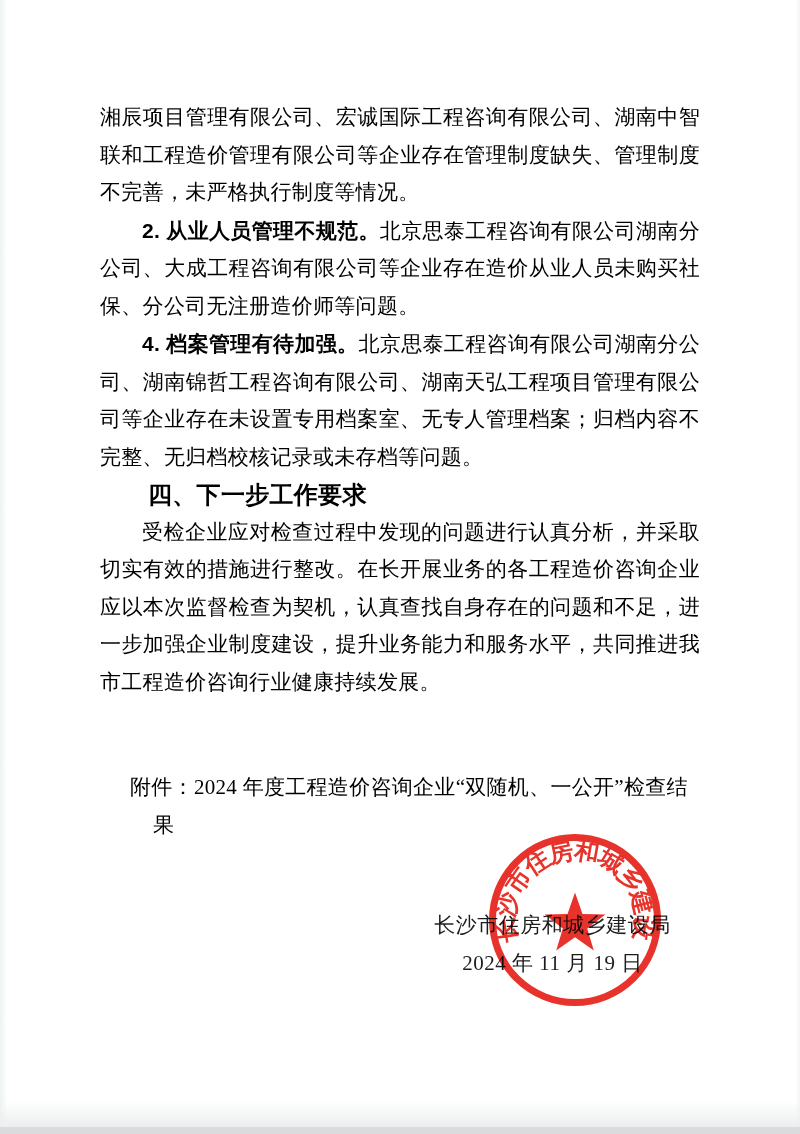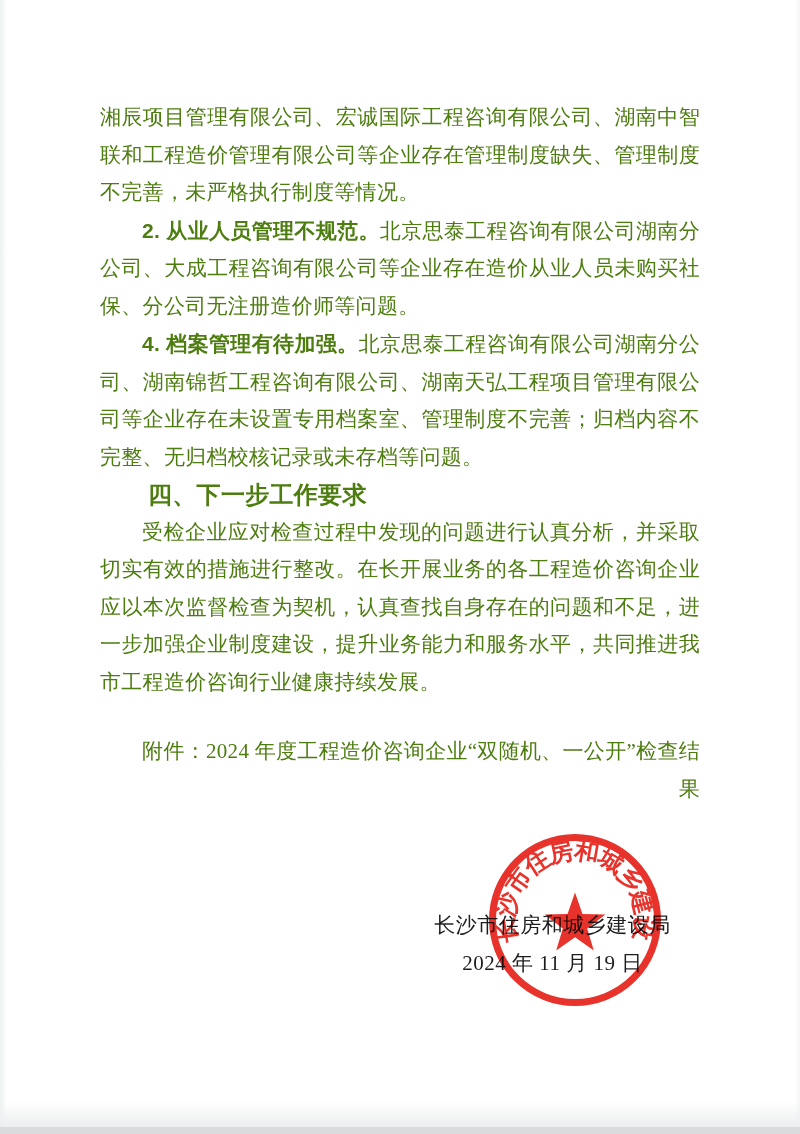--- a/index.html
+++ b/index.html
@@ -28,21 +28,21 @@
     background: linear-gradient(0deg, #eceeef, rgba(255,255,255,0));
   }
   .edge-bottom {
     position: absolute; left: 0; bottom: 0; width: 100%; height: 7px;
     background: #d9dbdd;
   }
 
   .doc-body {
     position: absolute;
     left: 100px; top: 99px; width: 600px;
-    color: #4d7c0f;
+    color: #000000;
     font-size: 21px;
     line-height: 37.5px;
     letter-spacing: 0.3px;
   }
   .doc-body p.para {
     margin: 0;
     text-align: justify;
     text-justify: inter-character;
   }
   .doc-body p.para.indent { text-indent: 2em; }
@@ -50,24 +50,24 @@
     font-family: "Liberation Sans", "DejaVu Sans", sans-serif;
     font-weight: bold;
   }
   p.para.heading {
     font-family: "Liberation Sans", "DejaVu Sans", sans-serif;
     font-weight: bold;
     font-size: 24px;
   }
 
   p.attachment {
-    margin: 32px 0 0 0;
+    margin: 68px 0 0 0;
     padding-left: 53px;
     text-indent: -23px;
-    text-align: right;
+    text-align: left;
   }
 
   .signature {
     position: absolute;
     left: 430px; top: 907px; width: 245px;
     color: #1d1d1f;
     font-size: 21px;
     line-height: 37.5px;
     letter-spacing: 0.5px;
     text-align: center;
@@ -87,21 +87,21 @@
 </style>
 </head>
 <body>
 
 <div class="page">
 
   <div class="doc-body">
     <div>
         <p class="para"><span class="seg">湘辰项目管理有限公司、宏诚国际工程咨询有限公司、湖南中智联和工程造价管理有限公司等企业存在管理制度缺失、管理制度不完善，未严格执行制度等情况。</span></p>
         <p class="para indent"><span class="seg bold">2. 从业人员管理不规范。</span><span class="seg">北京思泰工程咨询有限公司湖南分公司、大成工程咨询有限公司等企业存在造价从业人员未购买社保、分公司无注册造价师等问题。</span></p>
-        <p class="para indent"><span class="seg bold">4. 档案管理有待加强。</span><span class="seg">北京思泰工程咨询有限公司湖南分公司、湖南锦哲工程咨询有限公司、湖南天弘工程项目管理有限公司等企业存在未设置专用档案室、管理制度不完善；归档内容不完整、无归档校核记录或未存档等问题。</span></p>
+        <p class="para indent"><span class="seg bold">4. 档案管理有待加强。</span><span class="seg">北京思泰工程咨询有限公司湖南分公司、湖南锦哲工程咨询有限公司、湖南天弘工程项目管理有限公司等企业存在未设置专用档案室、无专人管理档案；归档内容不完整、无归档校核记录或未存档等问题。</span></p>
         <p class="para indent heading"><span class="seg bold">四、下一步工作要求</span></p>
         <p class="para indent"><span class="seg">受检企业应对检查过程中发现的问题进行认真分析，并采取切实有效的措施进行整改。在长开展业务的各工程造价咨询企业应以本次监督检查为契机，认真查找自身存在的问题和不足，进一步加强企业制度建设，提升业务能力和服务水平，共同推进我市工程造价咨询行业健康持续发展。</span></p>
       </div>
 
     <p class="attachment"><span>附件：2024 年度工程造价咨询企业“双随机、一公开”检查结</span><br><span>果</span></p>
   </div>
 
   <div class="signature">
     <div>长沙市住房和城乡建设局</div>
     <div>2024 年 11 月 19 日</div>

